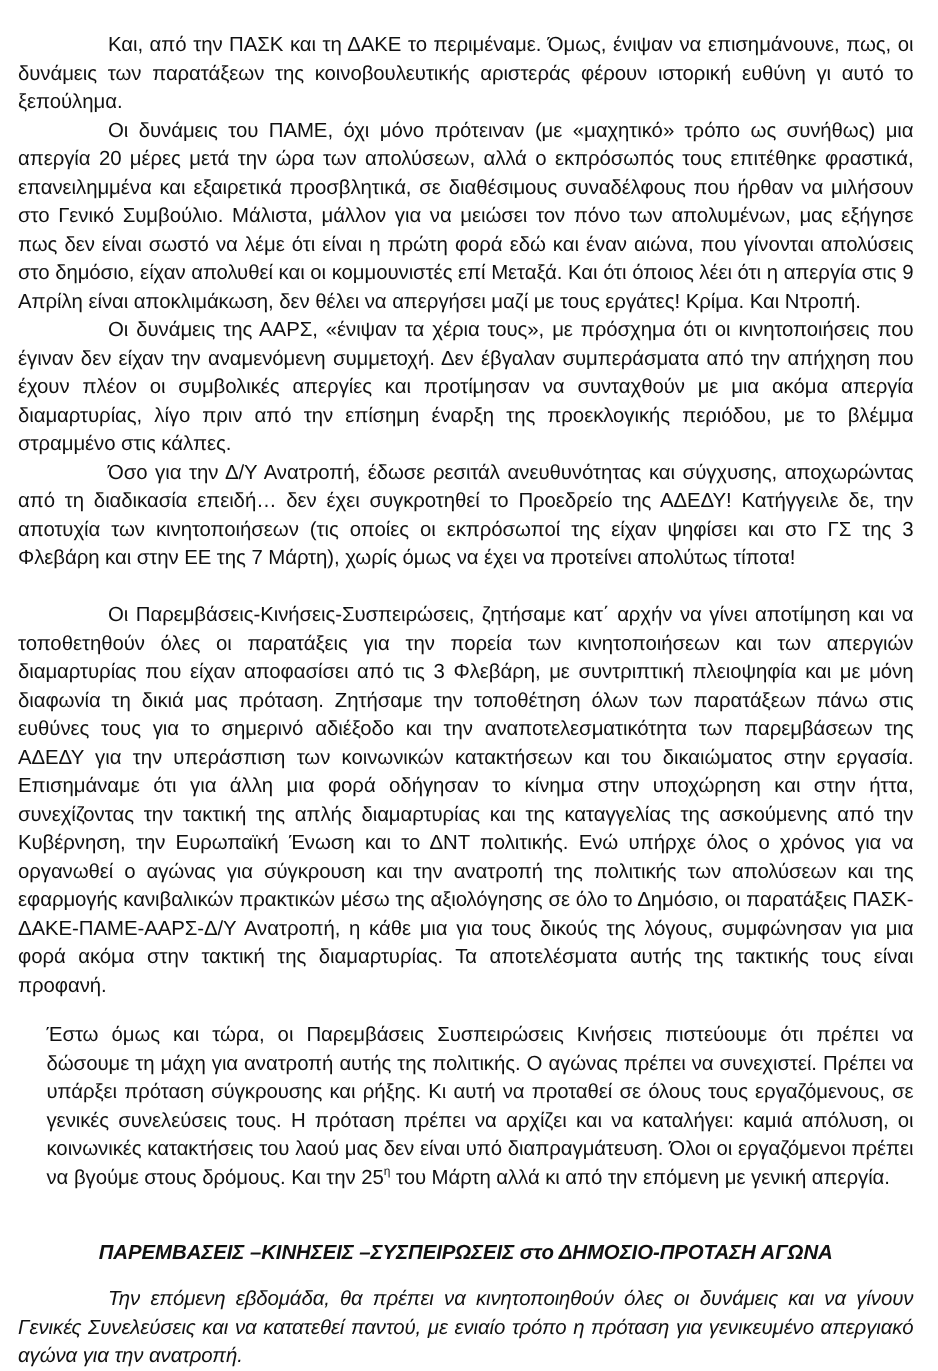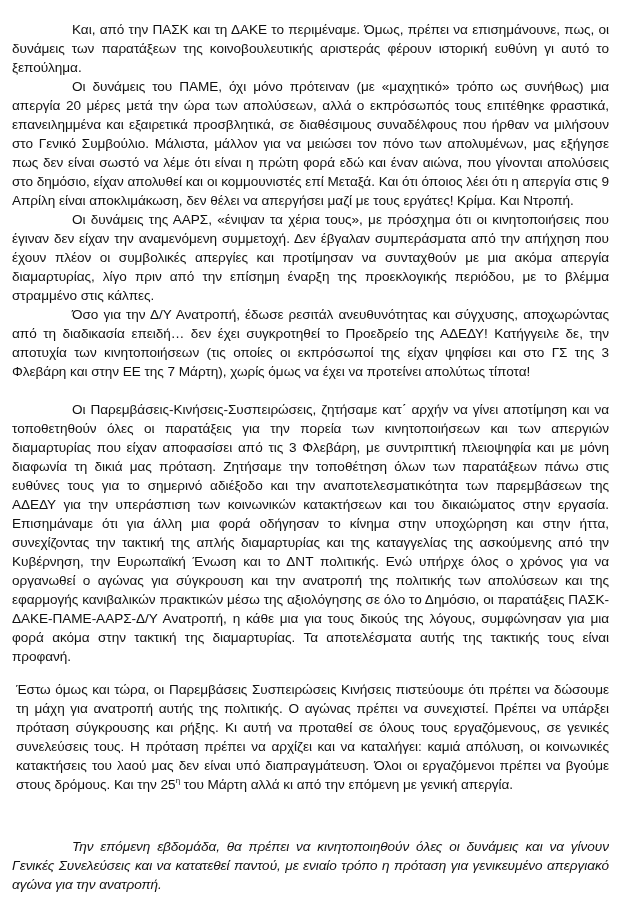--- a/index.html
+++ b/index.html
@@ -13,47 +13,48 @@
     margin: 0;
     font-size: 13.6px;
     line-height: 19px;
     text-align: justify;
     letter-spacing: -0.05px;
   }
   .indent { text-indent: 60px; }
   .gap { height: 19px; }
   .gap-sm { height: 12px; }
   .gap-md { height: 14px; }
-  .sub-p1 { margin-left: 4px; }
+  .sub-p1 { margin-left: 19px; }
   .heading {
     text-align: center; font-weight: bold; font-style: italic;
     font-size: 13.6px; line-height: 19px;
   }
   .italic { font-style: italic; }
   sup { font-size: 8px; line-height: 0; vertical-align: 6px; }
 </style>
 </head>
 <body>
 
 <div class="page">
-  <p class="indent">Και, από την ΠΑΣΚ και τη ΔΑΚΕ το περιμέναμε. Όμως, πρέπει να επισημάνουνε, πως, οι δυνάμεις των παρατάξεων της κοινοβουλευτικής αριστεράς φέρουν ιστορική ευθύνη γι αυτό το ξεπούλημα.</p>
+  <p class="indent">Και, από την ΠΑΣΚ και τη ΔΑΚΕ το περιμέναμε. Όμως, ένιψαν να επισημάνουνε, πως, οι δυνάμεις των παρατάξεων της κοινοβουλευτικής αριστεράς φέρουν ιστορική ευθύνη γι αυτό το ξεπούλημα.</p>
   <p class="indent">Οι δυνάμεις του ΠΑΜΕ, όχι μόνο πρότειναν (με «μαχητικό» τρόπο ως συνήθως) μια απεργία 20 μέρες μετά την ώρα των απολύσεων, αλλά ο εκπρόσωπός τους επιτέθηκε φραστικά, επανειλημμένα και εξαιρετικά  προσβλητικά, σε διαθέσιμους συναδέλφους που ήρθαν να μιλήσουν στο Γενικό Συμβούλιο. Μάλιστα, μάλλον για να μειώσει τον πόνο των απολυμένων, μας εξήγησε πως δεν είναι σωστό να λέμε ότι είναι η πρώτη φορά εδώ και έναν αιώνα, που γίνονται απολύσεις στο δημόσιο, είχαν απολυθεί και οι κομμουνιστές επί Μεταξά. Και ότι όποιος λέει ότι  η απεργία στις 9 Απρίλη είναι αποκλιμάκωση, δεν θέλει να απεργήσει μαζί με τους εργάτες! Κρίμα. Και Ντροπή.</p>
   <p class="indent">Οι δυνάμεις της ΑΑΡΣ, «ένιψαν τα χέρια τους», με πρόσχημα ότι οι κινητοποιήσεις που έγιναν δεν είχαν την αναμενόμενη συμμετοχή. Δεν έβγαλαν συμπεράσματα από την απήχηση που έχουν πλέον οι συμβολικές απεργίες και προτίμησαν να συνταχθούν με μια ακόμα απεργία διαμαρτυρίας, λίγο πριν από την επίσημη έναρξη της προεκλογικής περιόδου, με το βλέμμα στραμμένο στις κάλπες.</p>
   <p class="indent">Όσο για την Δ/Υ Ανατροπή, έδωσε ρεσιτάλ ανευθυνότητας και σύγχυσης, αποχωρώντας από τη διαδικασία επειδή… δεν έχει συγκροτηθεί το Προεδρείο της ΑΔΕΔΥ! Κατήγγειλε δε, την αποτυχία των κινητοποιήσεων (τις οποίες οι εκπρόσωποί της είχαν ψηφίσει και στο ΓΣ της 3 Φλεβάρη και στην ΕΕ της 7 Μάρτη), χωρίς όμως να έχει να προτείνει απολύτως τίποτα!</p>
 
   <div class="gap"></div>
 
   <p class="indent">Οι Παρεμβάσεις-Κινήσεις-Συσπειρώσεις, ζητήσαμε κατ΄ αρχήν να γίνει αποτίμηση και να τοποθετηθούν όλες οι παρατάξεις για την πορεία των κινητοποιήσεων και των απεργιών διαμαρτυρίας που είχαν αποφασίσει από τις 3 Φλεβάρη, με συντριπτική πλειοψηφία και με μόνη διαφωνία τη δικιά μας πρόταση. Ζητήσαμε την τοποθέτηση όλων των παρατάξεων πάνω στις ευθύνες τους  για το σημερινό αδιέξοδο και την αναποτελεσματικότητα των παρεμβάσεων της ΑΔΕΔΥ για την  υπεράσπιση των κοινωνικών κατακτήσεων και του δικαιώματος στην εργασία. Επισημάναμε ότι για άλλη μια φορά οδήγησαν το κίνημα στην υποχώρηση και στην ήττα, συνεχίζοντας την τακτική της απλής διαμαρτυρίας και της καταγγελίας της ασκούμενης από την Κυβέρνηση, την Ευρωπαϊκή Ένωση και το ΔΝΤ πολιτικής. Ενώ υπήρχε όλος ο χρόνος για να οργανωθεί ο αγώνας για σύγκρουση και την ανατροπή της πολιτικής των απολύσεων και της εφαρμογής κανιβαλικών πρακτικών μέσω της αξιολόγησης σε όλο το Δημόσιο, οι παρατάξεις ΠΑΣΚ-ΔΑΚΕ-ΠΑΜΕ-ΑΑΡΣ-Δ/Υ Ανατροπή, η κάθε μια για τους δικούς της λόγους, συμφώνησαν για μια φορά ακόμα στην τακτική της διαμαρτυρίας. Τα αποτελέσματα αυτής της τακτικής τους είναι προφανή.</p>
 
   <div class="gap-md"></div>
 
   <p class="sub-p1"><span>Έστω όμως και τώρα, οι Παρεμβάσεις Συσπειρώσεις Κινήσεις πιστεύουμε ότι πρέπει να δώσουμε τη μάχη για ανατροπή αυτής της πολιτικής. Ο αγώνας πρέπει να συνεχιστεί. Πρέπει να υπάρξει πρόταση σύγκρουσης και ρήξης. Κι αυτή να προταθεί σε όλους τους εργαζόμενους, σε γενικές συνελεύσεις τους. Η πρόταση πρέπει να αρχίζει και να καταλήγει: καμιά απόλυση, οι κοινωνικές κατακτήσεις του λαού μας δεν είναι υπό διαπραγμάτευση. Όλοι οι εργαζόμενοι πρέπει να βγούμε στους δρόμους. Και την 25</span><sup>η</sup><span> του Μάρτη αλλά κι από την επόμενη με γενική απεργία.</span></p>
 
   <div class="gap"></div>
 
 
   <div class="gap-sm"></div>
 
+  <p class="heading">ΠΑΡΕΜΒΑΣΕΙΣ –ΚΙΝΗΣΕΙΣ –ΣΥΣΠΕΙΡΩΣΕΙΣ στο ΔΗΜΟΣΙΟ-ΠΡΟΤΑΣΗ ΑΓΩΝΑ</p>
 
   <div class="gap-sm"></div>
 
   <p class="indent italic">Την επόμενη εβδομάδα, θα πρέπει να κινητοποιηθούν όλες οι δυνάμεις και να γίνουν Γενικές Συνελεύσεις και να κατατεθεί παντού, με ενιαίο τρόπο η πρόταση για γενικευμένο απεργιακό αγώνα για την ανατροπή.</p>
 </div>
 
 </body></html>

